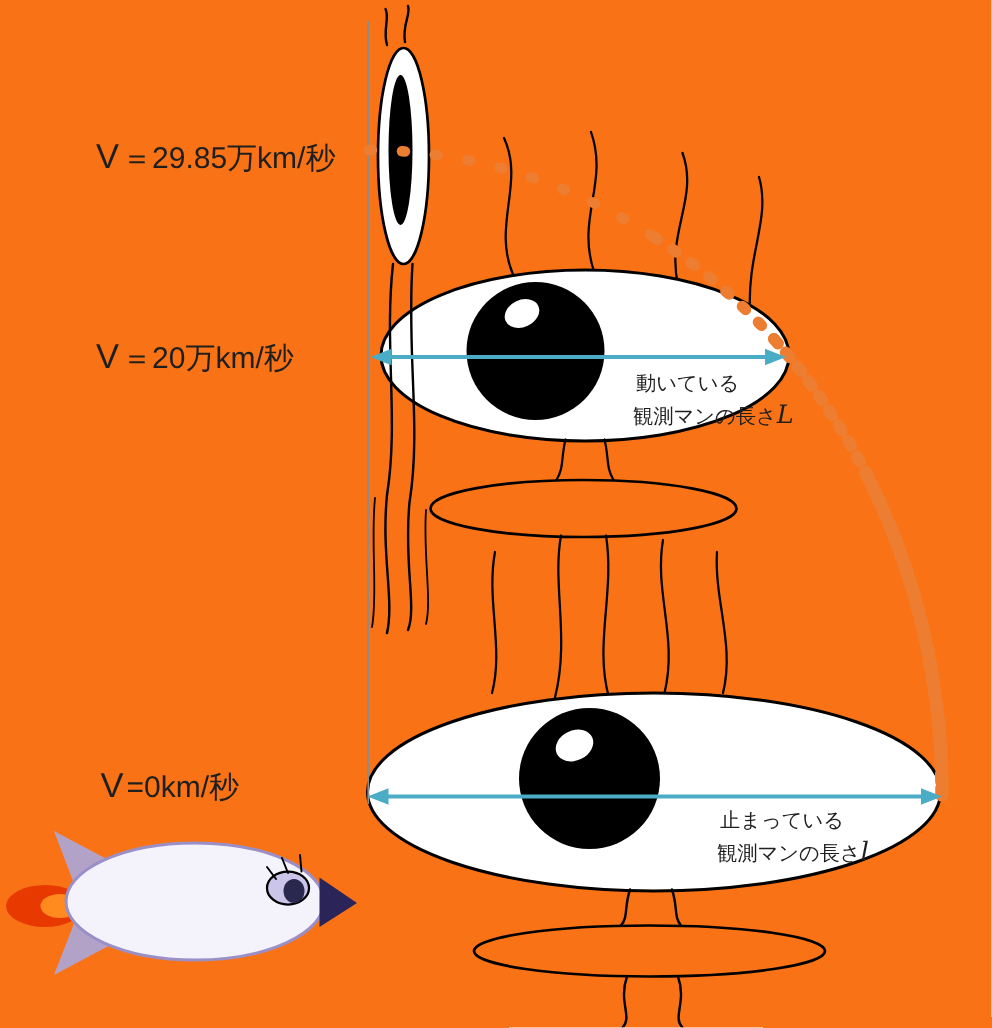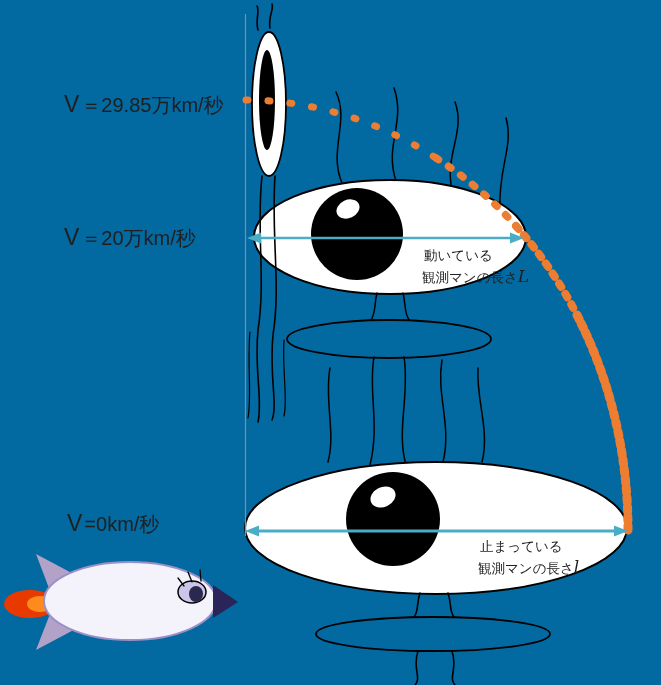--- a/index.html
+++ b/index.html
@@ -1,20 +1,20 @@
 <!DOCTYPE html>
 <html><head>
 <meta charset="utf-8">
 <style>
   html, body { margin: 0; padding: 0; background: #ffffff; }
   .canvas {
     position: relative;
     width: 661px;
     height: 685px;
-    background: #0369a1;
+    background: #f97316;
     font-family: "Liberation Sans", sans-serif;
     overflow: hidden;
   }
   svg text {
     font-family: "Liberation Sans", sans-serif;
     fill: #1f1f1f;
   }
   .sym {
     font-family: "DejaVu Serif", serif;
     font-style: italic;

